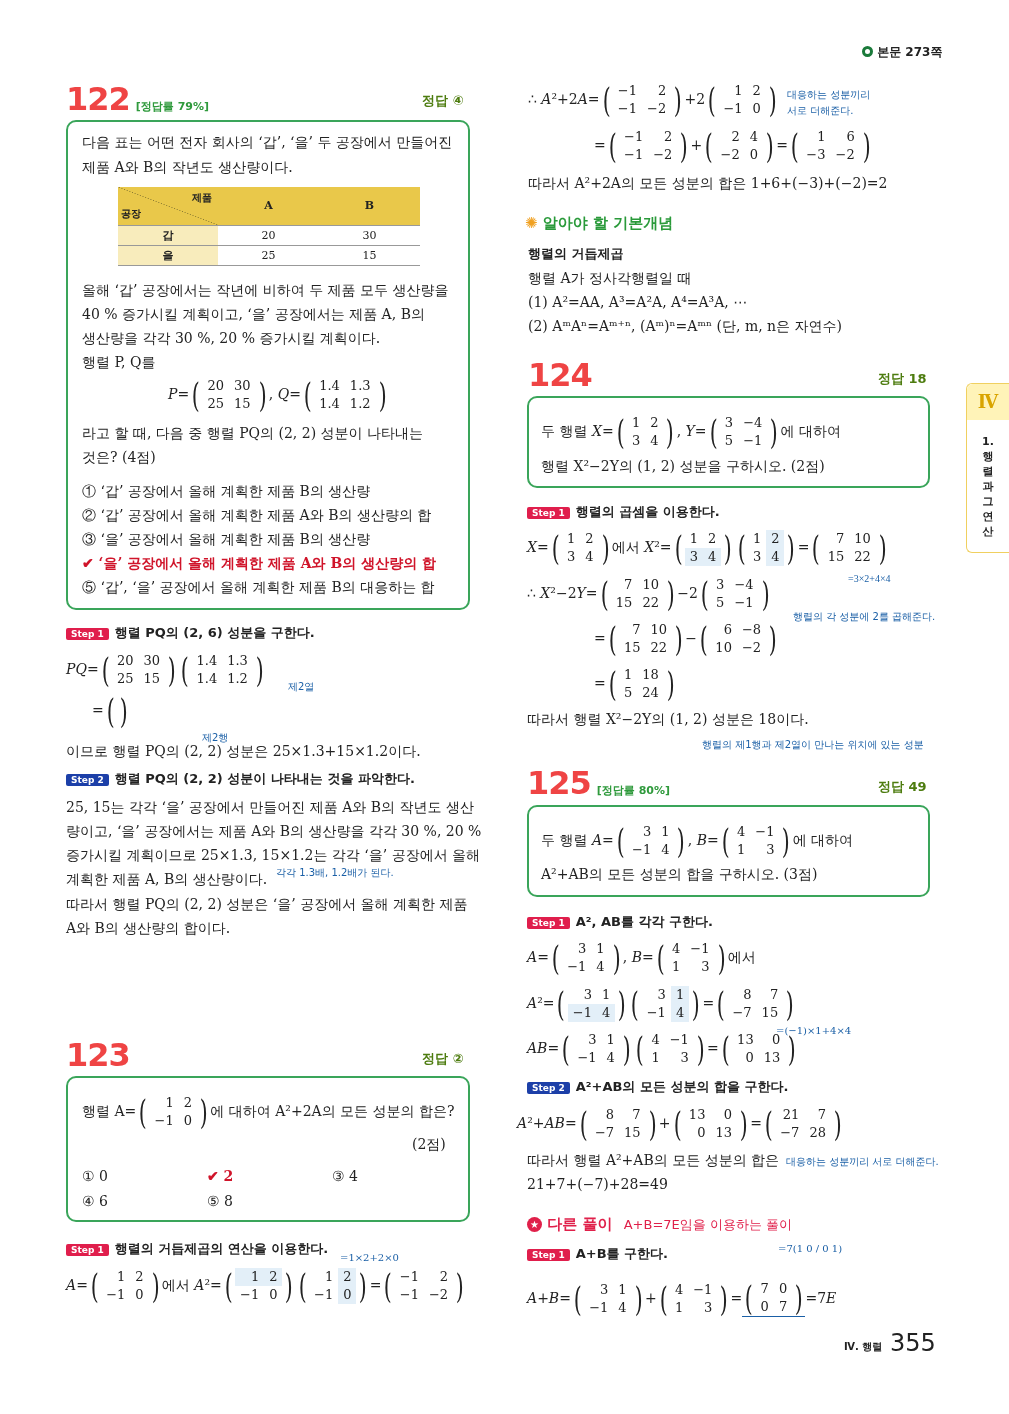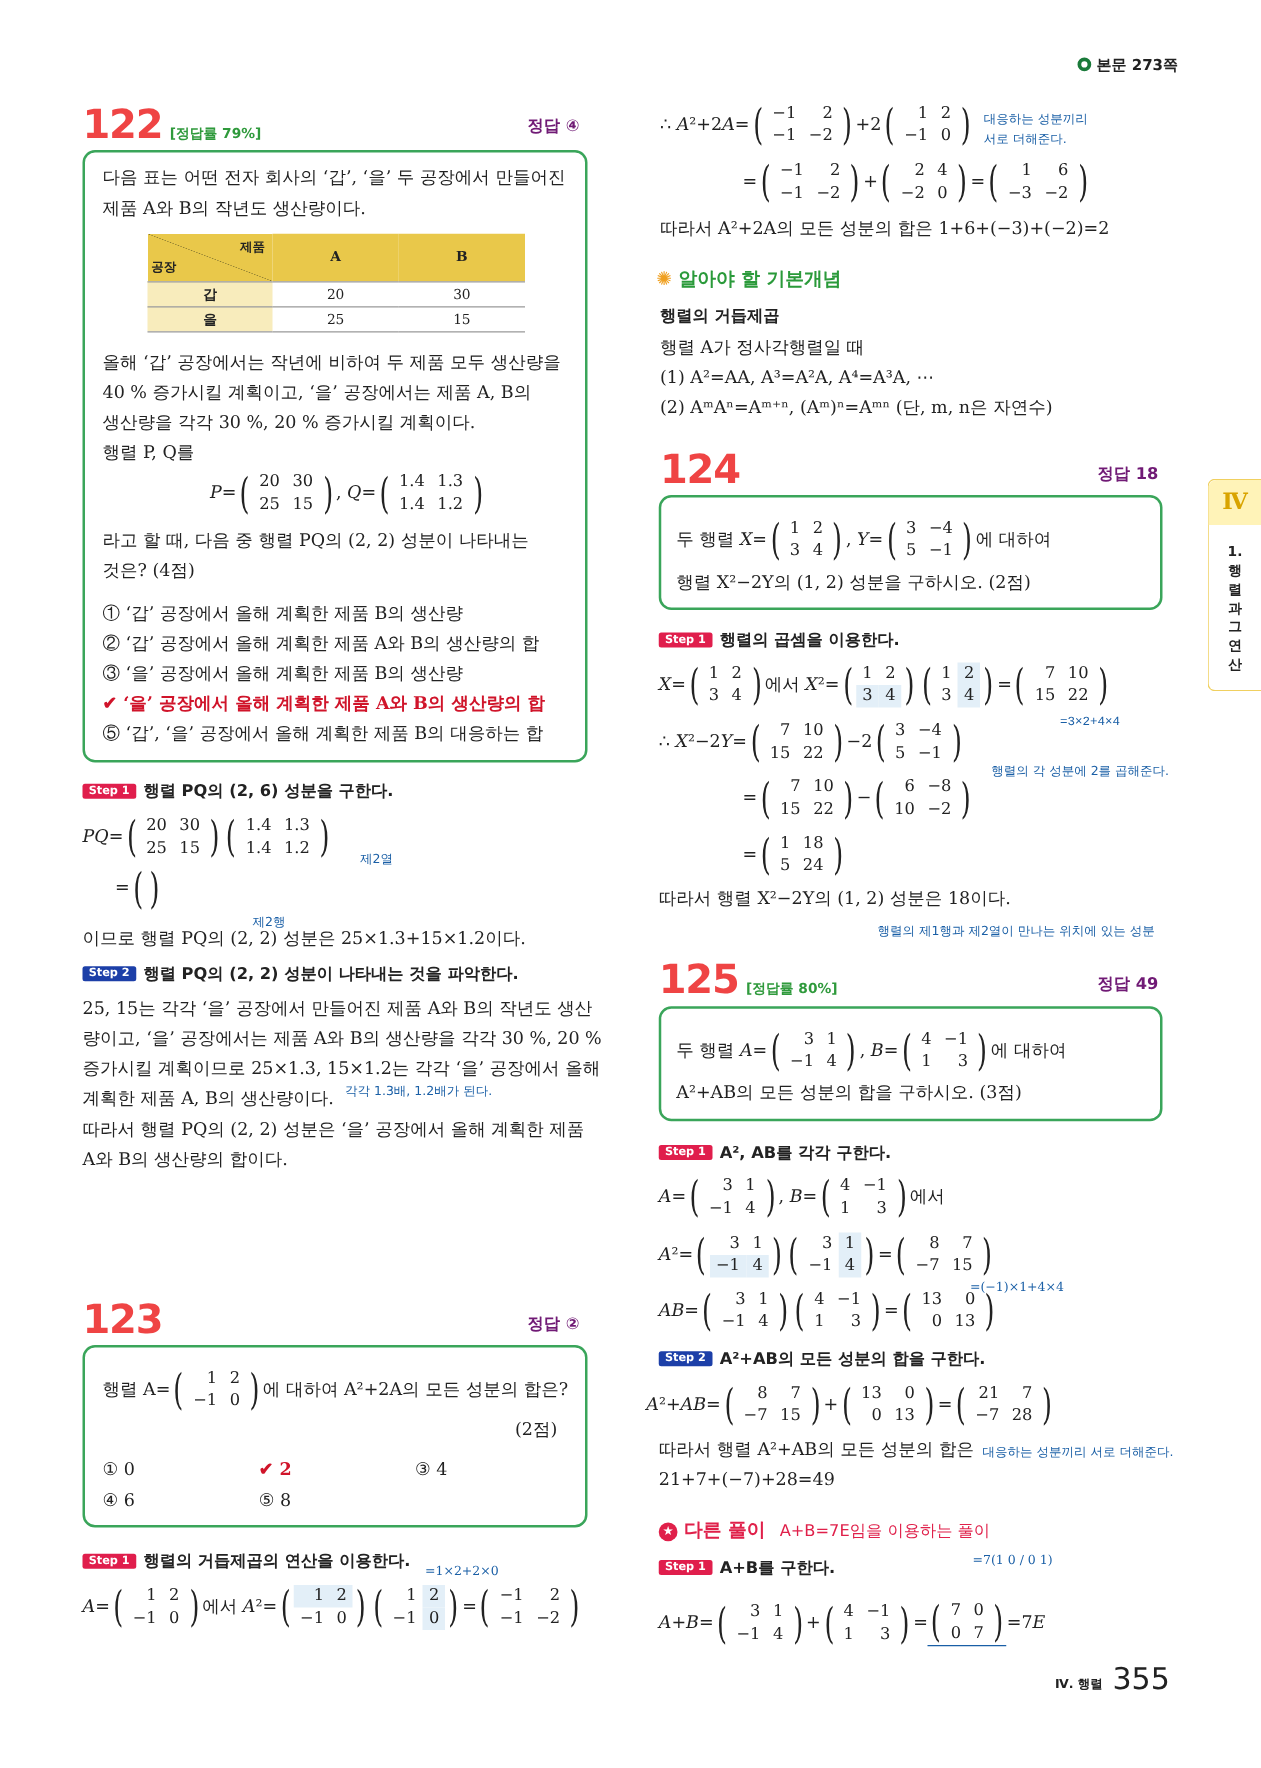--- a/index.html
+++ b/index.html
@@ -1,21 +1,21 @@
 <!DOCTYPE html>
 <html><head>
 <meta charset="utf-8">
 <style>
 *{box-sizing:border-box;margin:0;padding:0}
 body{width:1009px;height:1414px;background:#fff;position:relative;overflow:hidden;font-family:"DejaVu Serif","Liberation Serif",serif;color:#222;font-size:14px}
 .abs{position:absolute}
 .sans{font-family:"DejaVu Sans","Liberation Sans",sans-serif}
 .probnum{font-family:"DejaVu Sans","Liberation Sans",sans-serif;font-weight:bold;font-size:32px;color:#ef4444;letter-spacing:-1px}
 .rate{font-family:"DejaVu Sans","Liberation Sans",sans-serif;font-size:11px;color:#2f9a3c;font-weight:bold;margin-left:6px}
-.answer{font-family:"DejaVu Sans","Liberation Sans",sans-serif;font-weight:bold;font-size:13px;color:#701a75}
+.answer{font-family:"DejaVu Sans","Liberation Sans",sans-serif;font-weight:bold;font-size:13px;color:#4d7c0f}
 .qbox{position:absolute;border:2px solid #3aa55a;border-radius:10px;background:#fff}
 .line{position:absolute;font-size:14px;white-space:nowrap;line-height:20px}
 .step{display:inline-block;font-family:"DejaVu Sans","Liberation Sans",sans-serif;font-size:9px;color:#fff;padding:1px 5px;border-radius:2px;margin-right:6px;vertical-align:middle}
 .step.red{background:#e01e4c}
 .step.blue{background:#1c3fa8}
 .stephead{position:absolute;font-family:"DejaVu Sans","Liberation Sans",sans-serif;font-weight:bold;font-size:13px;white-space:nowrap}
 .note{position:absolute;font-family:"DejaVu Sans","Liberation Sans",sans-serif;color:#1a5fa6;font-size:10px;white-space:nowrap}
 .mat{display:inline-flex;align-items:center;vertical-align:middle}
 .mat .br{font-size:34px;line-height:34px;font-weight:200;transform:scaleX(.6)}
 .mat table{border-collapse:collapse;font-size:13px}
@@ -459,21 +459,21 @@
           </tr>
           <tr>
             <td>15</td>
             <td>22</td>
           </tr>
         </tbody>
       </table>
       <span class="br">)</span>
     </span>
 </div>
-<div class="note" style="left:848px;top:573px;font-family:Liberation Mono, monospace">=3×2+4×4</div>
+<div class="note" style="left:848px;top:573px;font-family:Liberation Serif, serif">=3×2+4×4</div>
 <div class="line" style="left:527px;top:576px">
   ∴ <i>X</i>²−2<i>Y</i>=<span class="mat">
       <span class="br">(</span>
       <table>
         <tbody>
           <tr>
             <td>7</td>
             <td>10</td>
           </tr>
           <tr>

